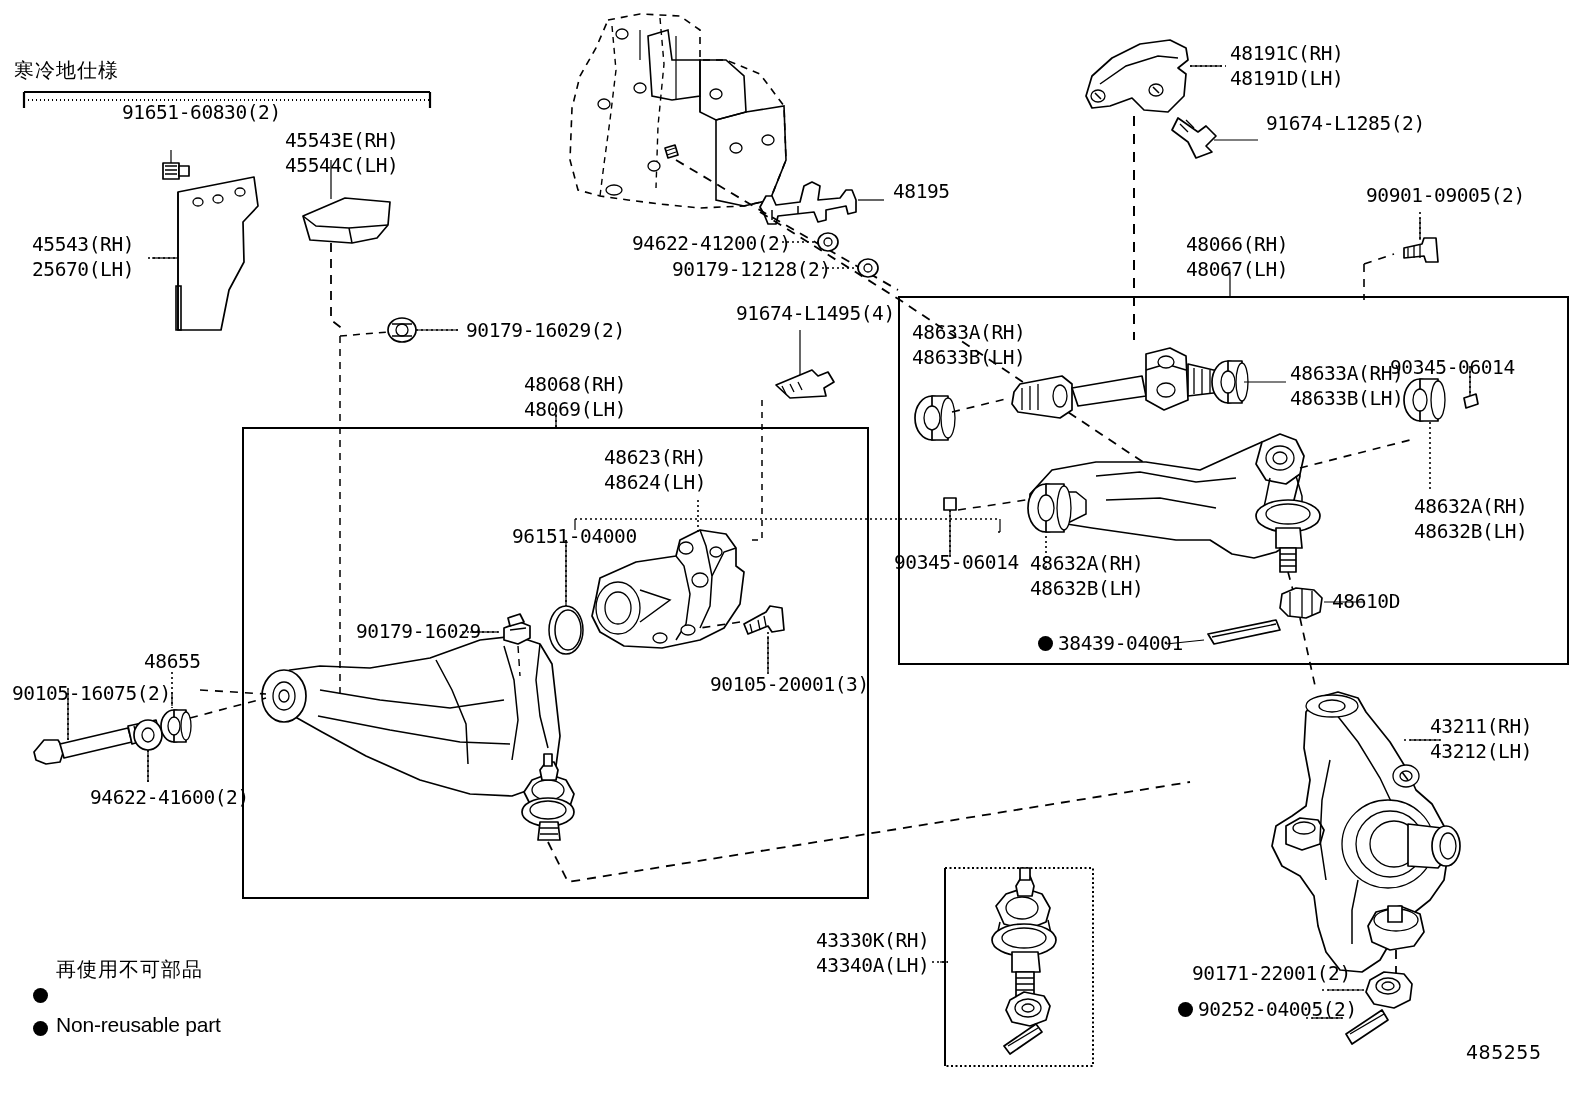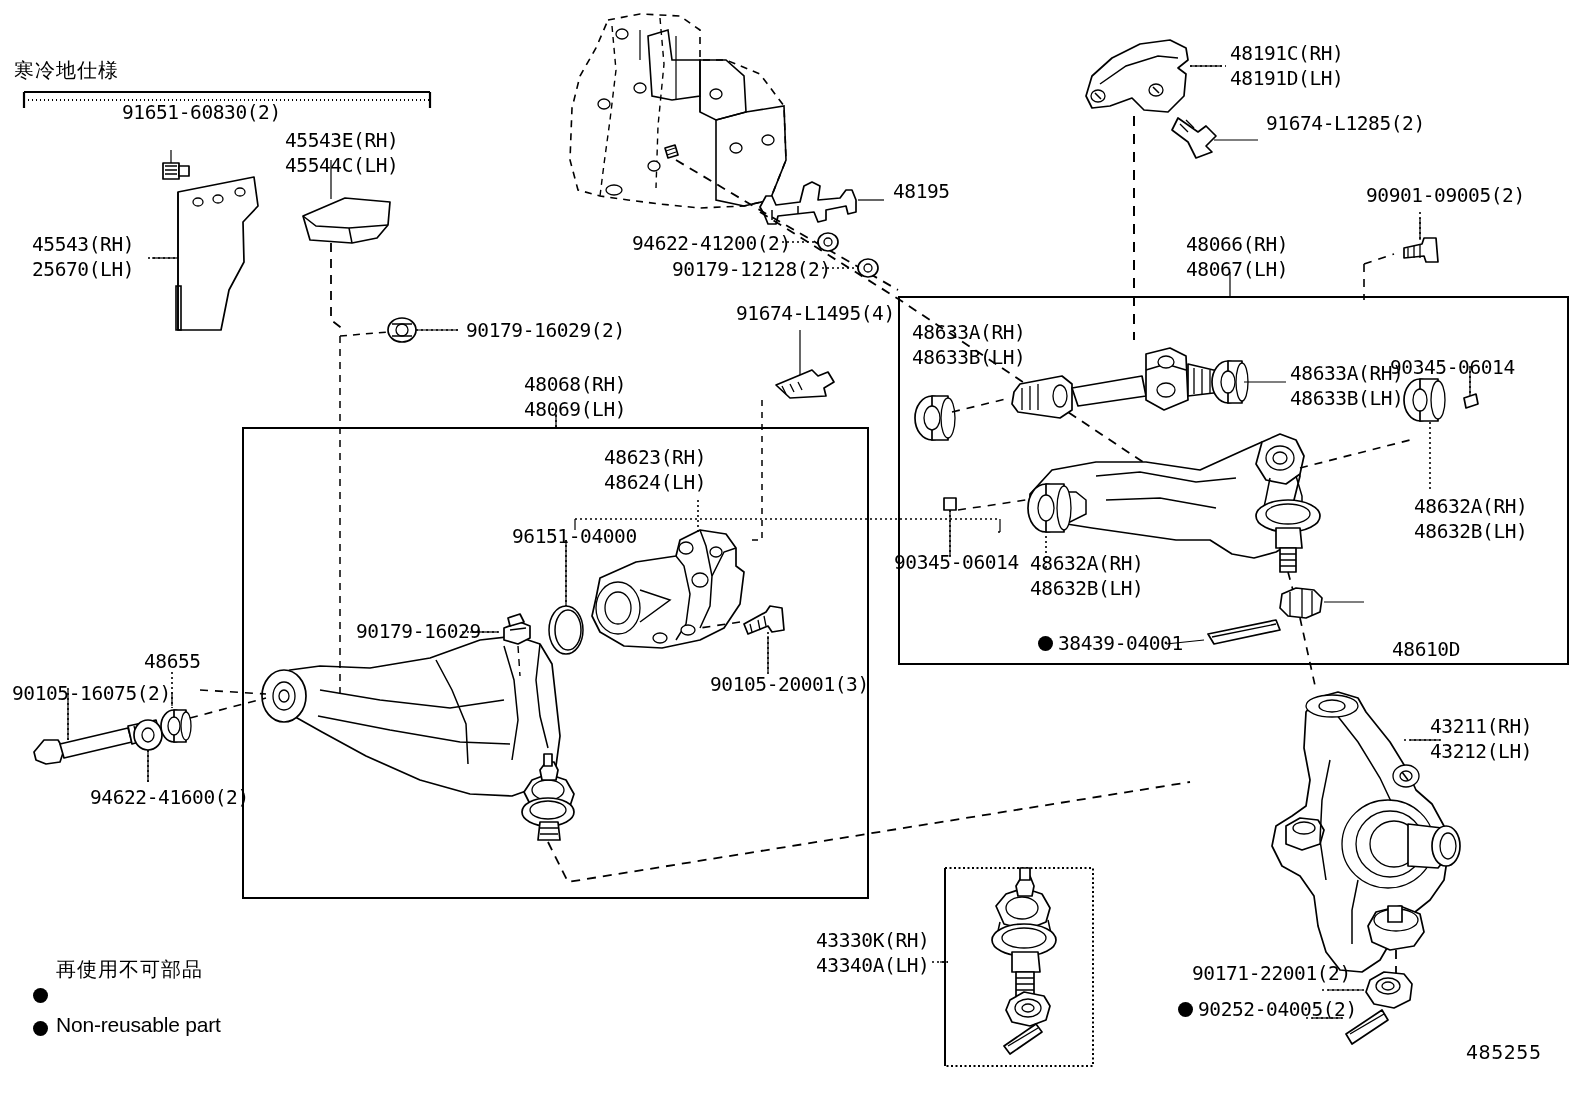--- a/index.html
+++ b/index.html
@@ -474,21 +474,21 @@
   <div class="lbl two" style="left:1414px;top:494px;">48632A(RH)</div>
   <div class="lbl two" style="left:1414px;top:519px;">48632B(LH)</div>
 
   <div class="lbl" style="left:894px;top:551px;">90345-06014</div>
   <div class="lbl two" style="left:1030px;top:551px;">48632A(RH)</div>
   <div class="lbl two" style="left:1030px;top:576px;">48632B(LH)</div>
 
   <div class="dot" style="left:1038px;top:636px;"></div>
   <div class="lbl" style="left:1058px;top:632px;">38439-04001</div>
 
-  <div class="lbl" style="left:1392px;top:590px;margin-top:48px;">48610D</div>
+  <div class="lbl" style="left:1332px;top:590px;">48610D</div>
 
   <div class="lbl two" style="left:524px;top:372px;">48068(RH)</div>
   <div class="lbl two" style="left:524px;top:397px;">48069(LH)</div>
 
   <div class="lbl two" style="left:604px;top:445px;">48623(RH)</div>
   <div class="lbl two" style="left:604px;top:470px;">48624(LH)</div>
 
   <div class="lbl" style="left:512px;top:508px;margin-top:17px;">96151-04000</div>
 
   <div class="lbl" style="left:466px;top:319px;">90179-16029(2)</div>

